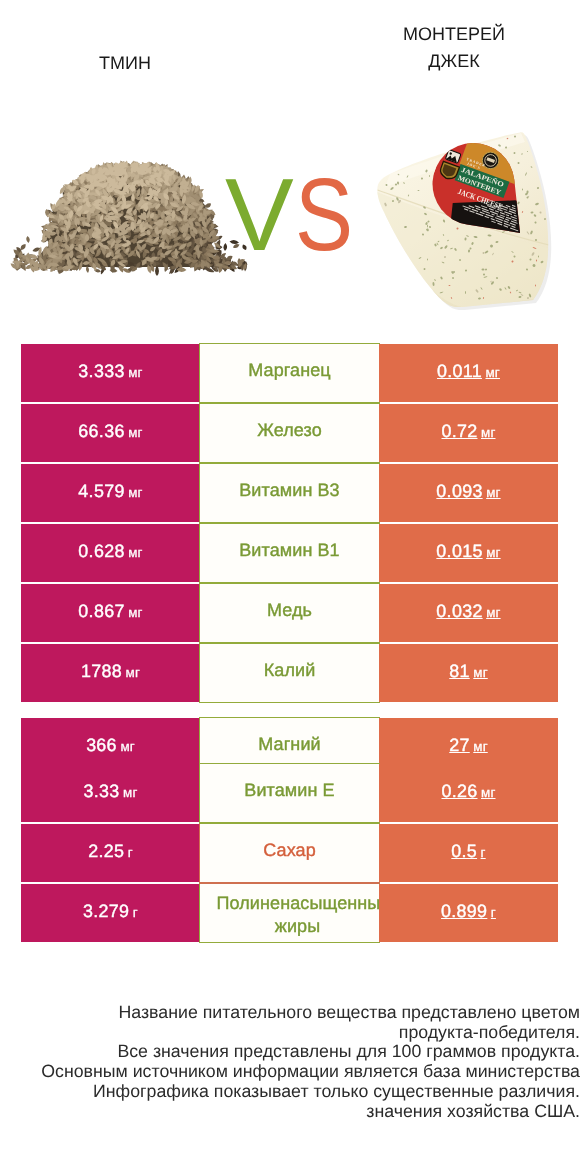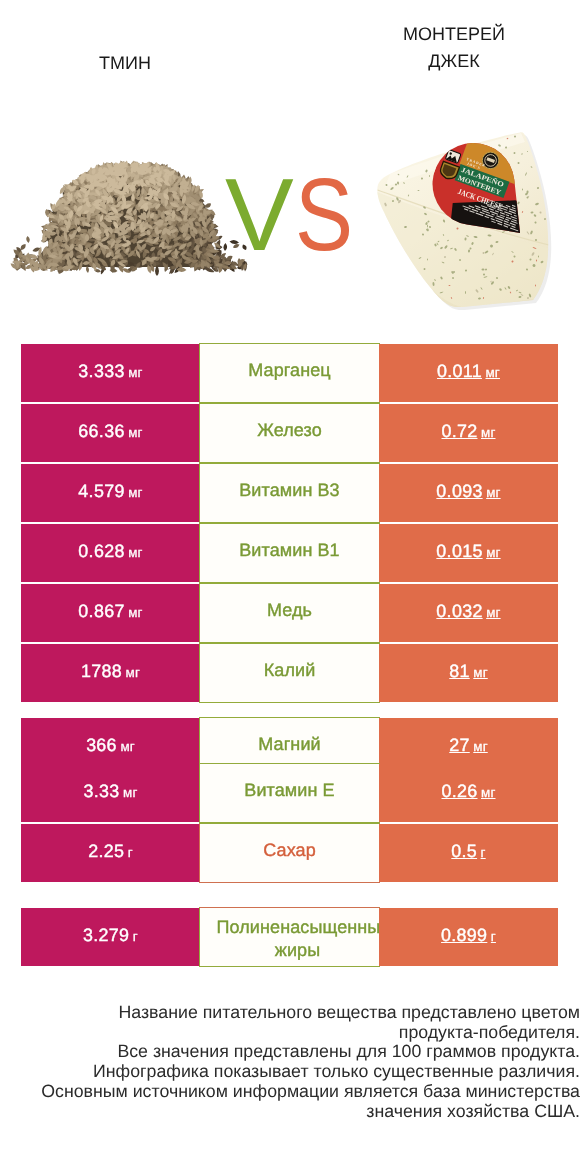--- a/index.html
+++ b/index.html
@@ -409,34 +409,34 @@
         <div class="cell cell-left">
           <span class="val">2.25<span class="unit">г</span></span>
         </div>
         <div class="cell cell-mid loser after-winner">
           <span class="nutri loser">Сахар</span>
         </div>
         <div class="cell cell-right">
           <span class="val">0.5<span class="unit">г</span></span>
         </div>
       </div>
-      <div class="row" style="top: 540px; margin-top: 24px;">
+      <div class="row" style="top: 540px;">
         <div class="cell cell-left">
           <span class="val">3.279<span class="unit">г</span></span>
         </div>
         <div class="cell cell-mid after-loser">
           <span class="nutri wrap"><span>Полиненасыщенные</span><br><span>жиры</span></span>
         </div>
         <div class="cell cell-right">
           <span class="val">0.899<span class="unit">г</span></span>
         </div>
       </div>
     </div>
 
   <div class="note" id="note">
       <div>Название питательного вещества представлено цветом</div>
       <div>продукта-победителя.</div>
       <div>Все значения представлены для 100 граммов продукта.</div>
+      <div>Основным источником информации является база министерства</div>
       <div>Инфографика показывает только существенные различия.</div>
-      <div>Основным источником информации является база министерства</div>
       <div>значения хозяйства США.</div>
     </div>
 </div>
 
 </body></html>

